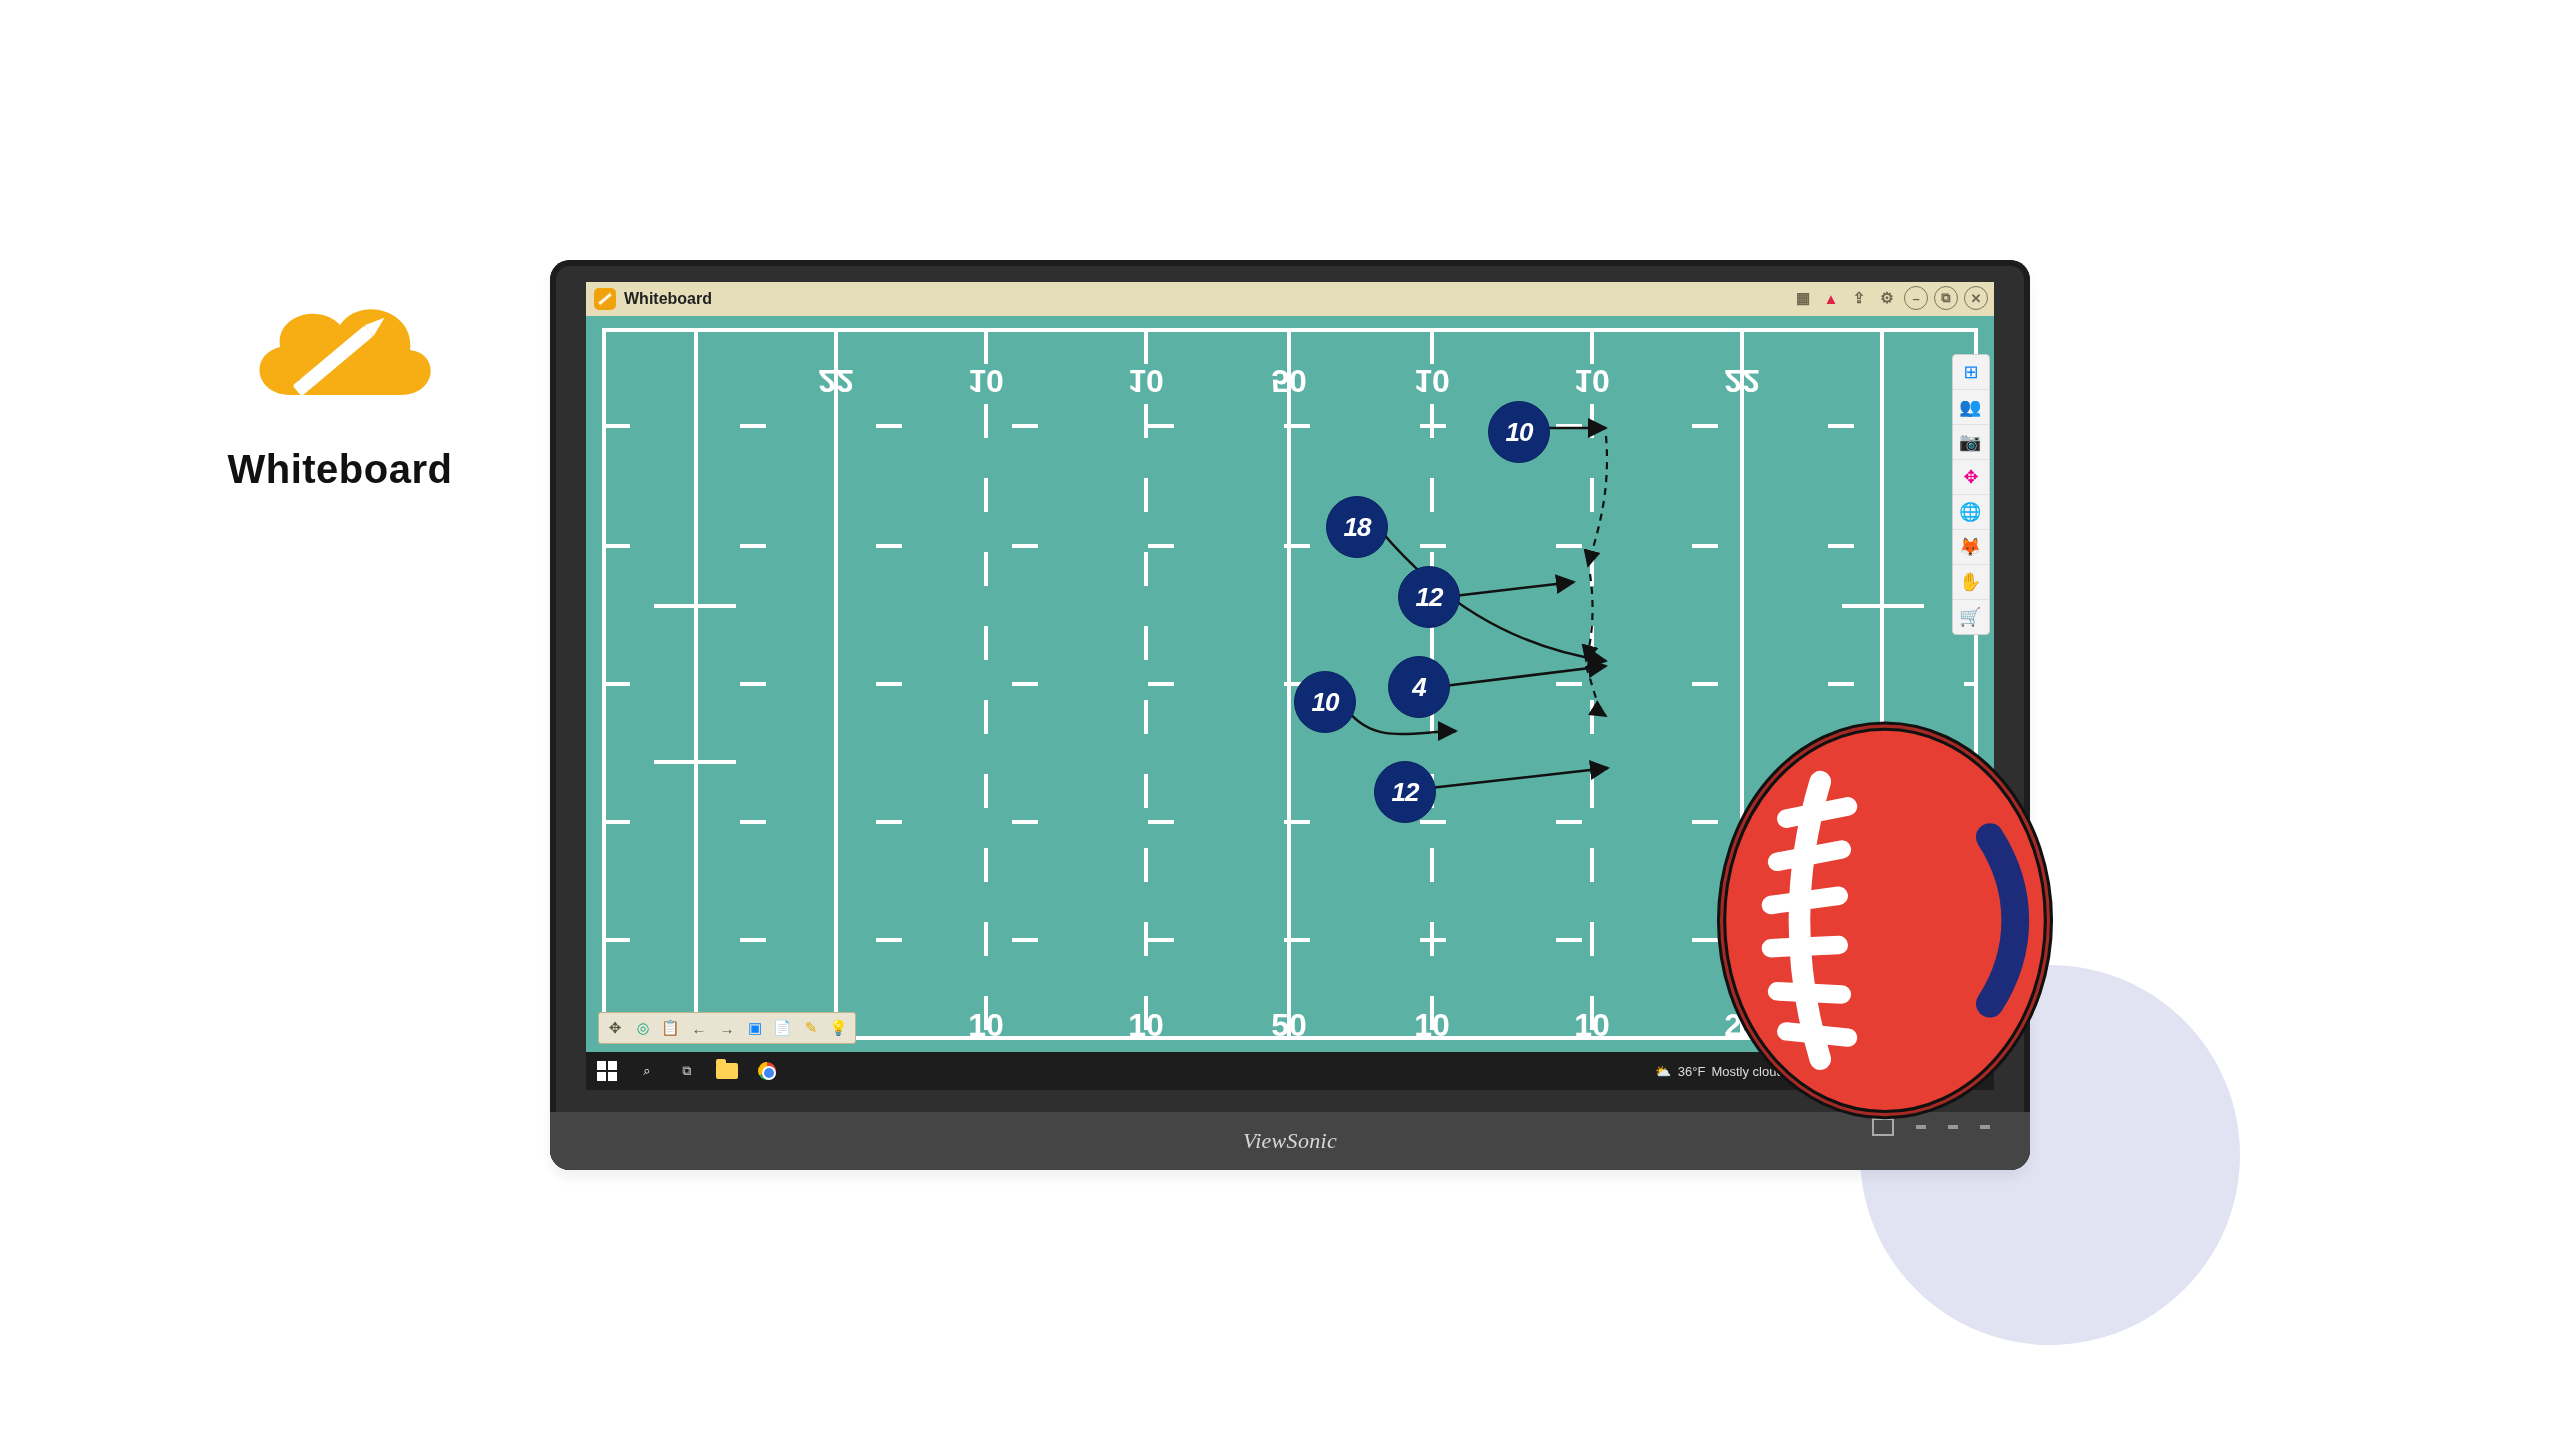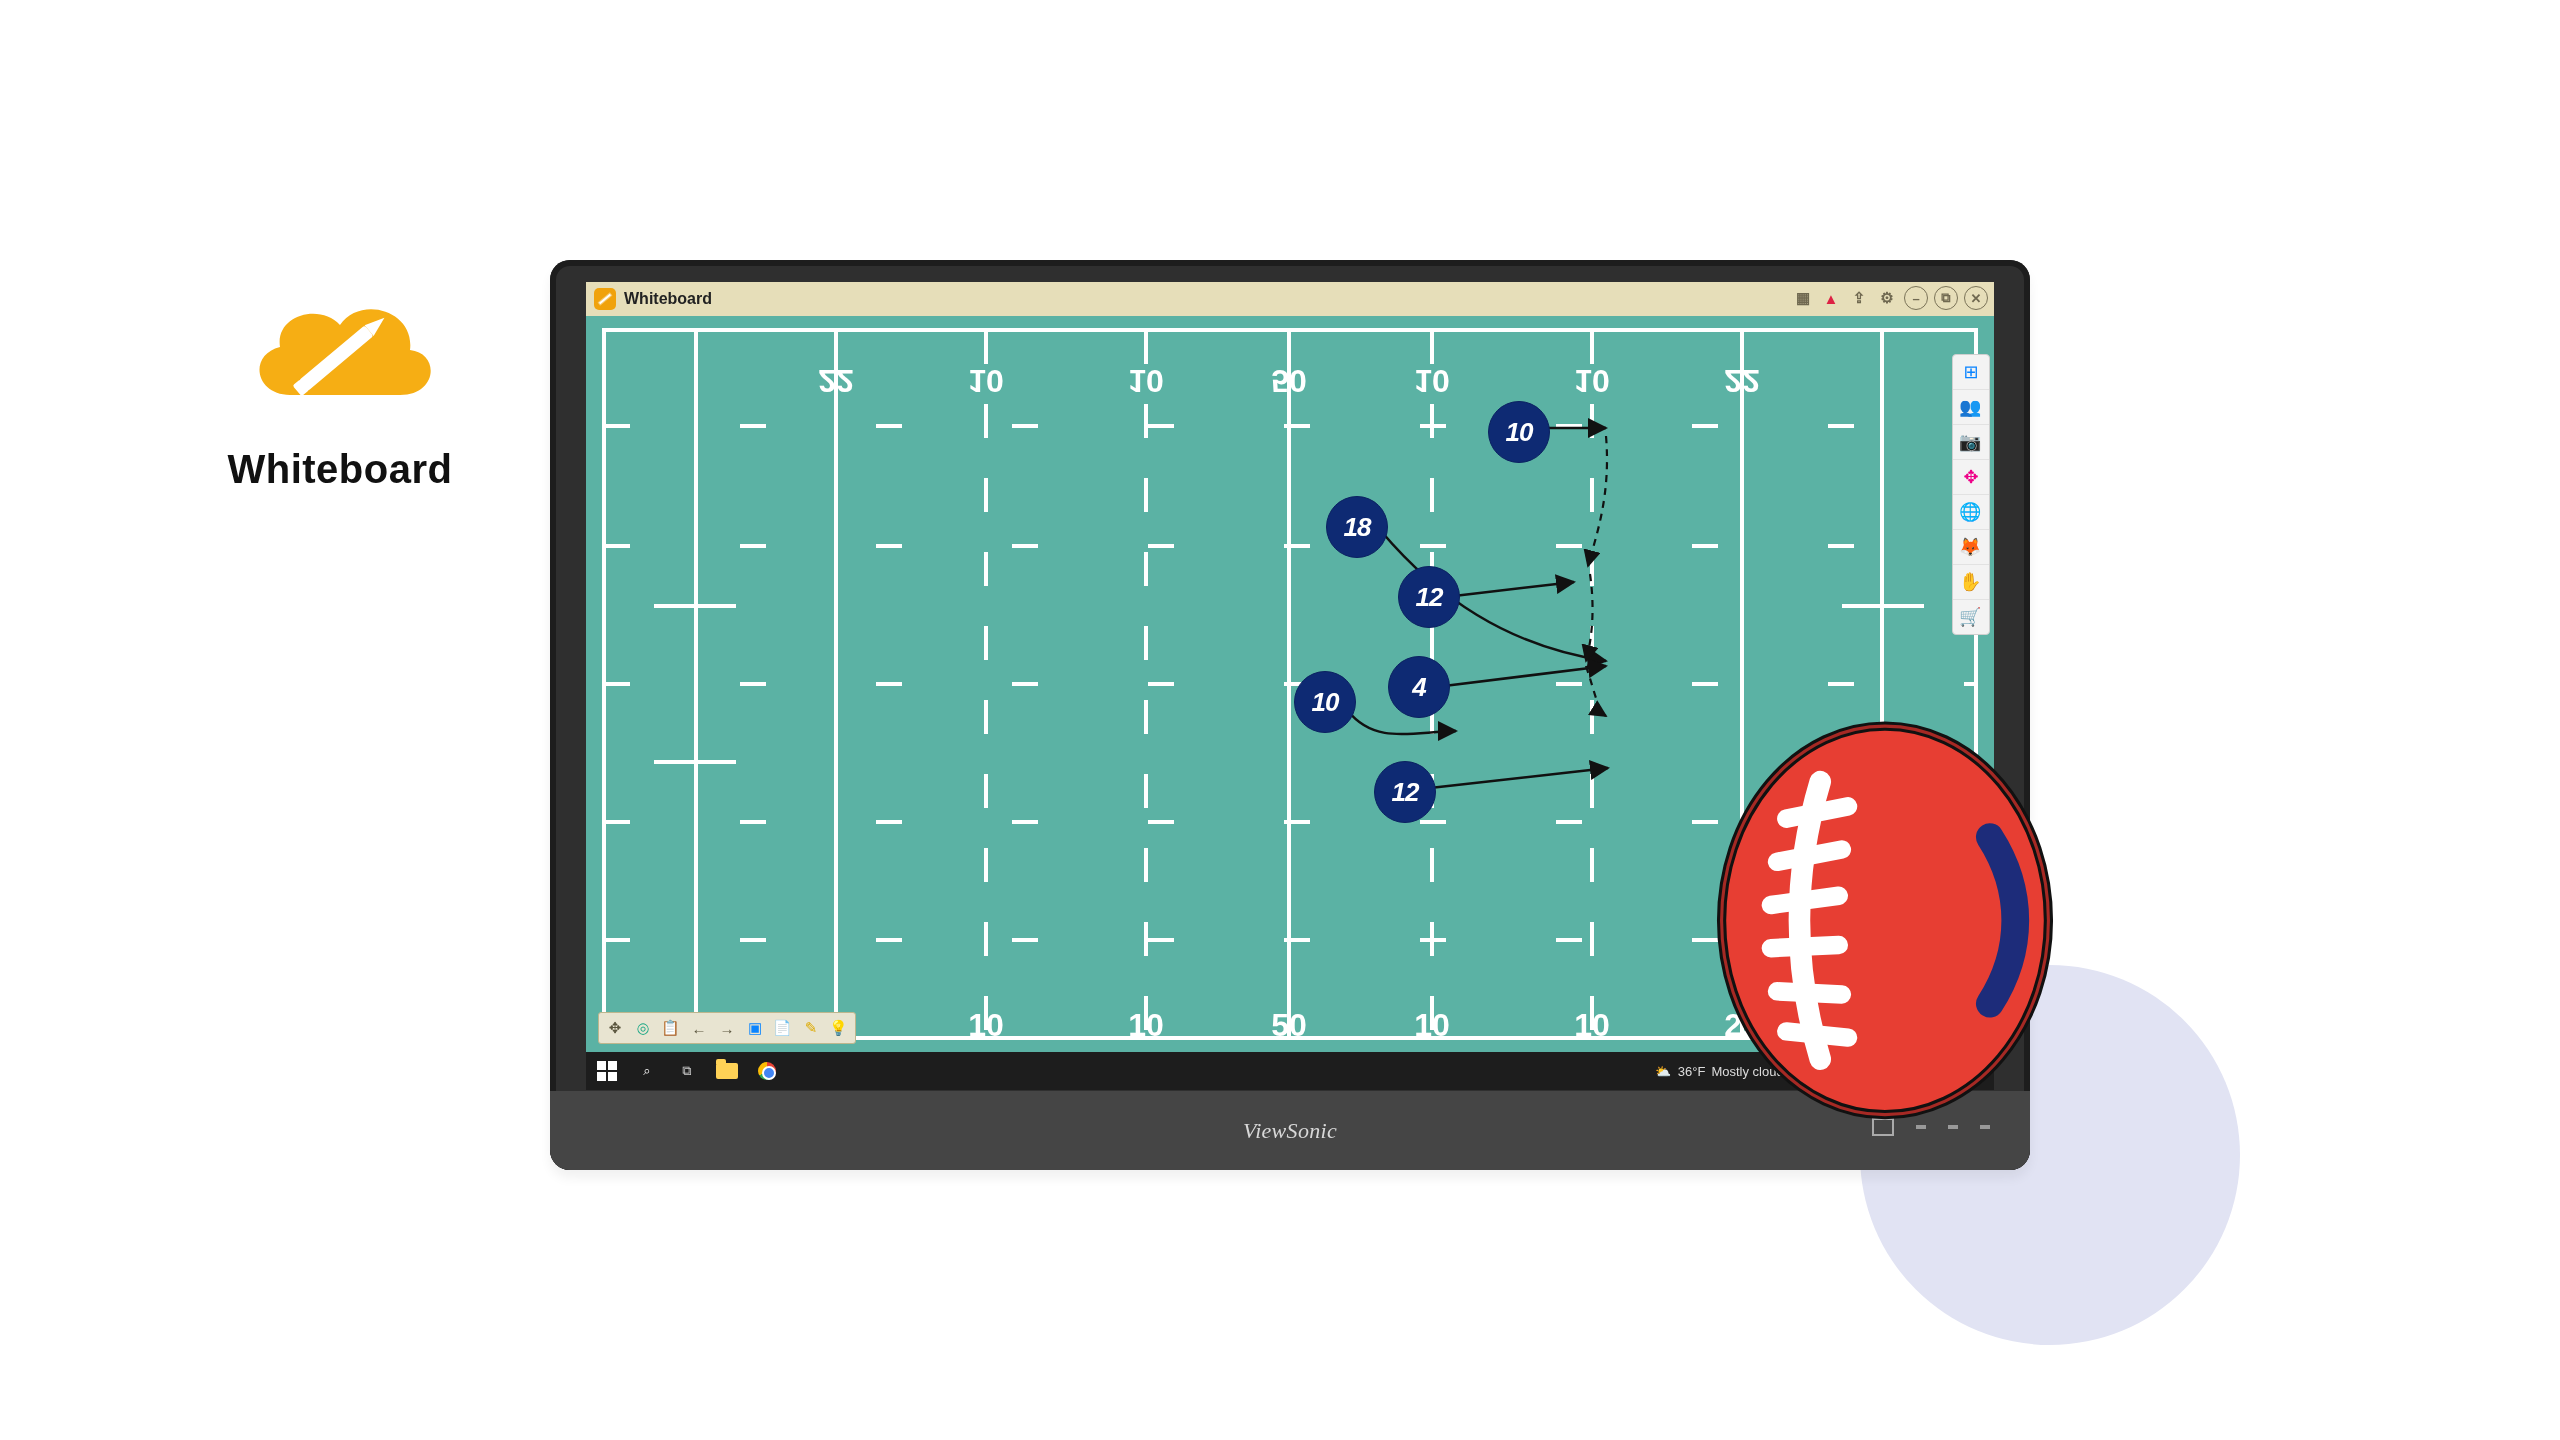--- a/index.html
+++ b/index.html
@@ -53,21 +53,21 @@
   .bezel {
     position: absolute;
     inset: 0;
     background: #2f2f2f;
     border-radius: 20px;
     box-shadow: inset 0 0 0 6px #1d1d1d, 0 8px 12px rgba(0,0,0,0.06);
   }
   .bezel-bottom {
     position: absolute;
     left: 0; right: 0; bottom: 0;
-    height: 79px;
+    height: 58px;
     background: #454545;
     border-radius: 0 0 20px 20px;
     display:flex;
     align-items:center;
     justify-content:center;
     margin-top:40px;
   }
   .brand {
     color: #d8d8d8;
     font-family: Georgia, "Times New Roman", serif;

